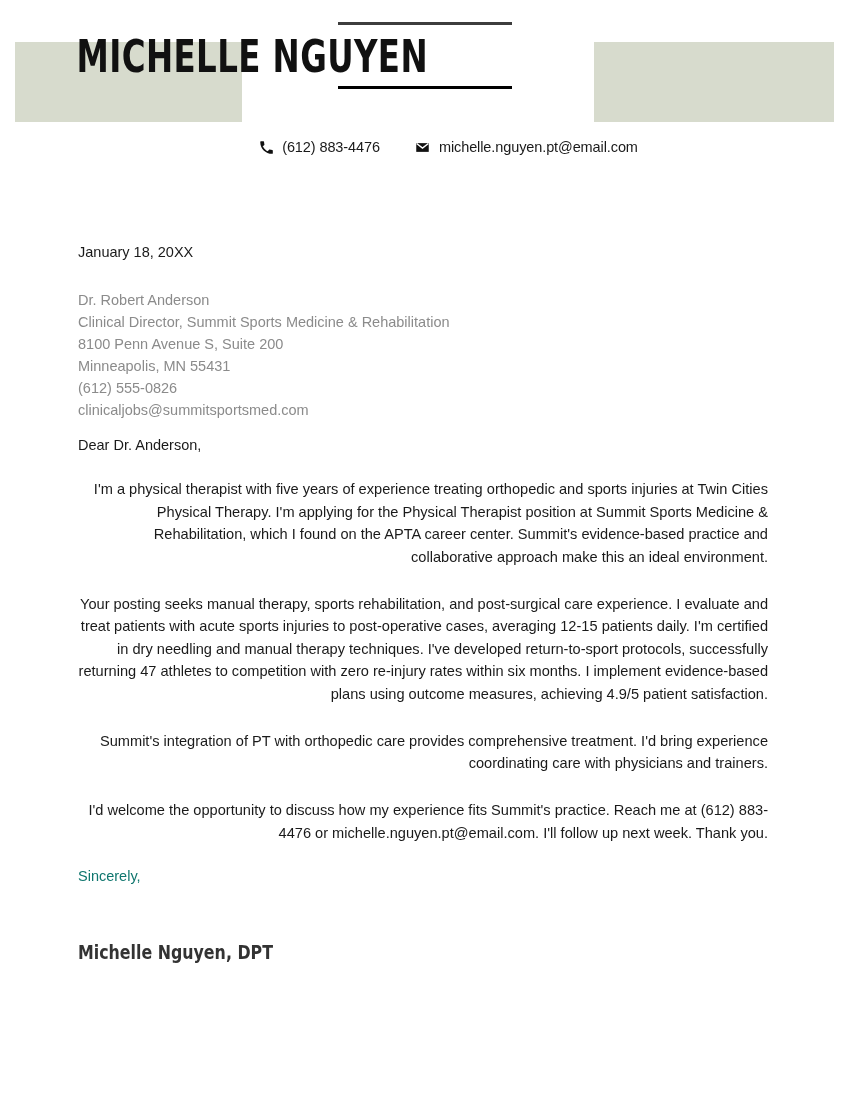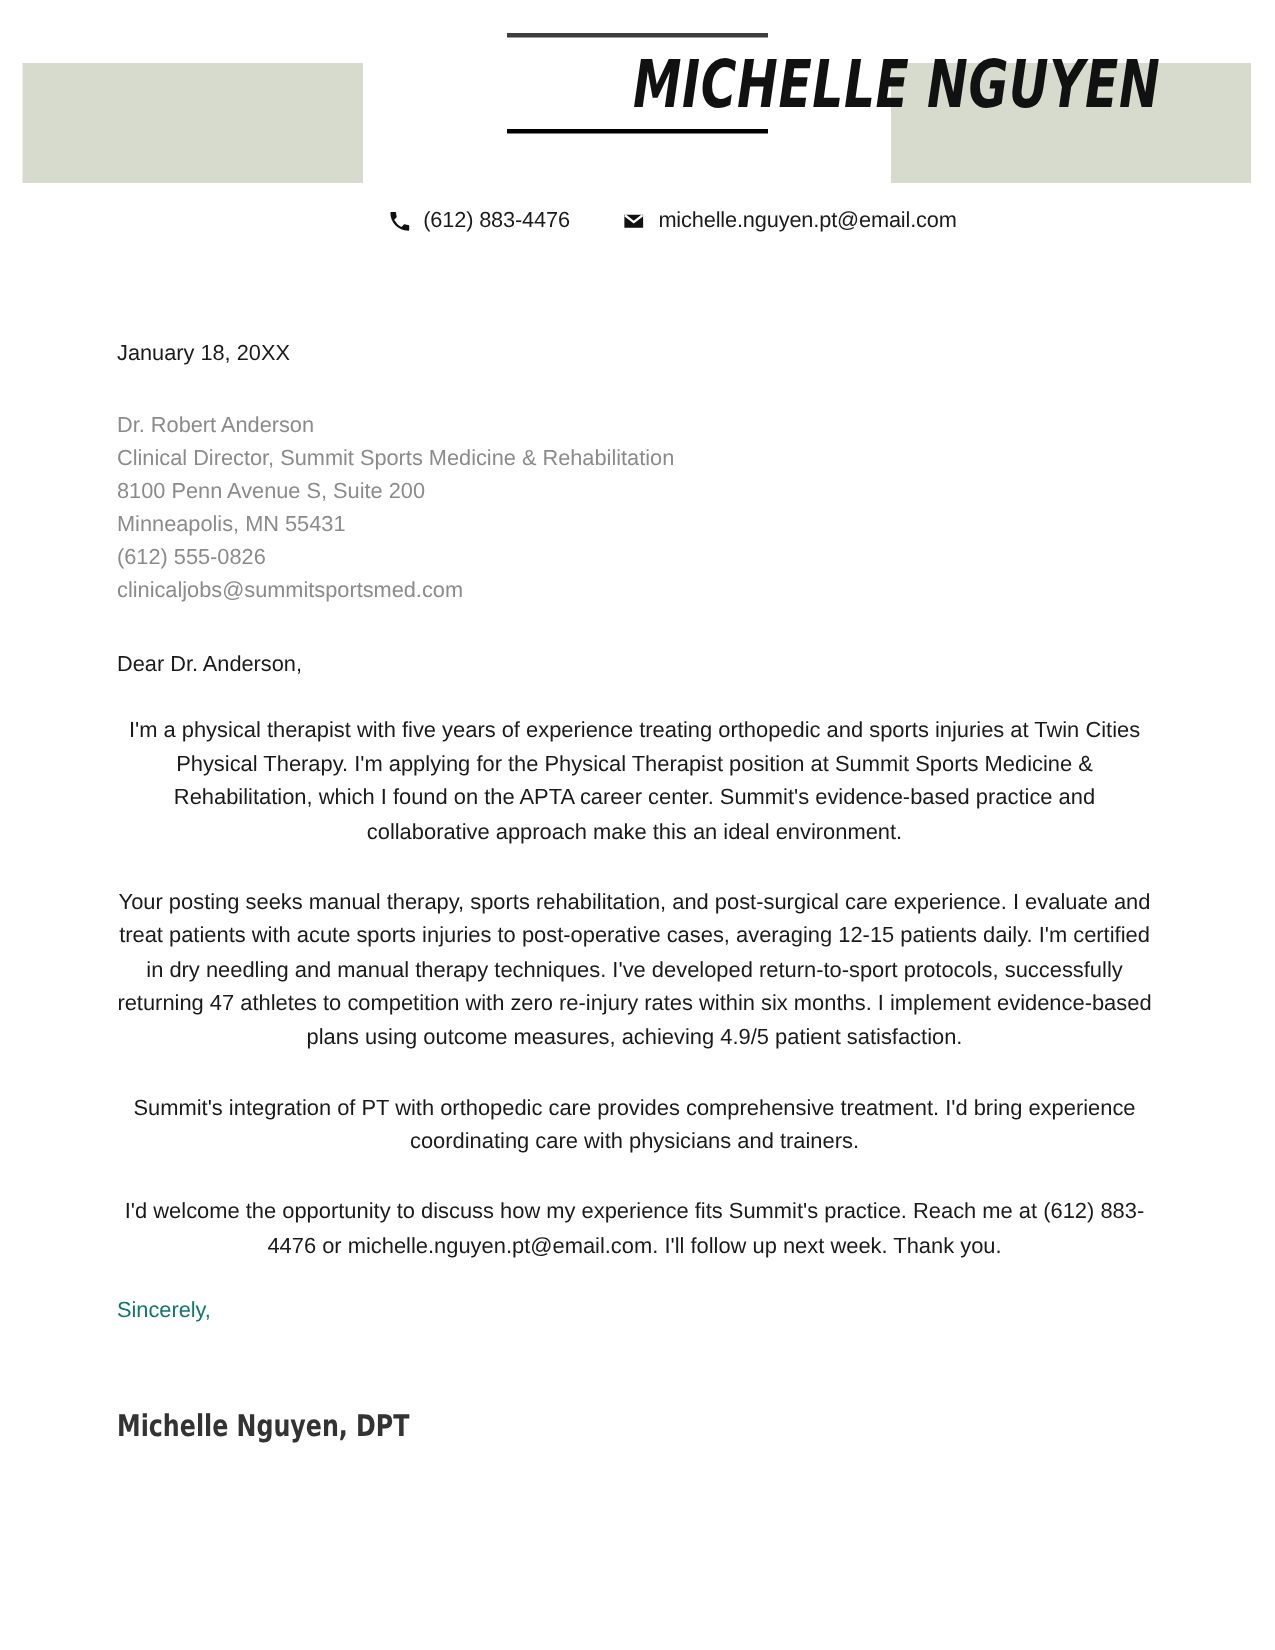--- a/index.html
+++ b/index.html
@@ -34,22 +34,21 @@
     background: #d7dbcd;
   }
   .header-block.left  { left: 15px;  width: 227px; }
   .header-block.right { left: 594px; width: 240px; }
 
   .name-wrap {
     position: absolute;
     left: 0;
     right: 0;
     top: 22px;
-    text-align: right;
-    font-style: italic;
+    text-align: left;
   }
   .rule {
     width: 174px;
     height: 3px;
     background: #3d3d3d;
     margin: 0 auto;
   }
   .rule.bottom {
     background: #000000;
     margin-top: 3px;
@@ -102,40 +101,41 @@
   .letter {
     position: absolute;
     top: 228px;
     left: 78px;
     width: 690px;
   }
   .date {
     font-size: 14.5px;
     color: #1a1a1a;
     margin-bottom: 29px;
+    margin-top: 16px;
   }
   .recipient {
     color: #8b8b8b;
     font-size: 14.5px;
     line-height: 1.52;
-    margin-bottom: 30px;
+    margin-bottom: 16px;
   }
   .recipient div { white-space: nowrap; }
 
   .salutation {
     font-size: 14.5px;
     color: #1a1a1a;
     margin-bottom: 25px;
   }
   .para {
     font-size: 14.6px;
     color: #1a1a1a;
     line-height: 1.55;
     margin: 0 0 24px 0;
-    text-align: center;
+    text-align: right;
   }
   .closing {
     font-size: 14.5px;
     color: #0f766e;
     margin: 0 0 12px 0;
   }
   .signature {
     font-family: "Liberation Sans Narrow", "DejaVu Sans Condensed", "Liberation Sans", sans-serif;
     font-weight: bold;
     font-size: 20px;

